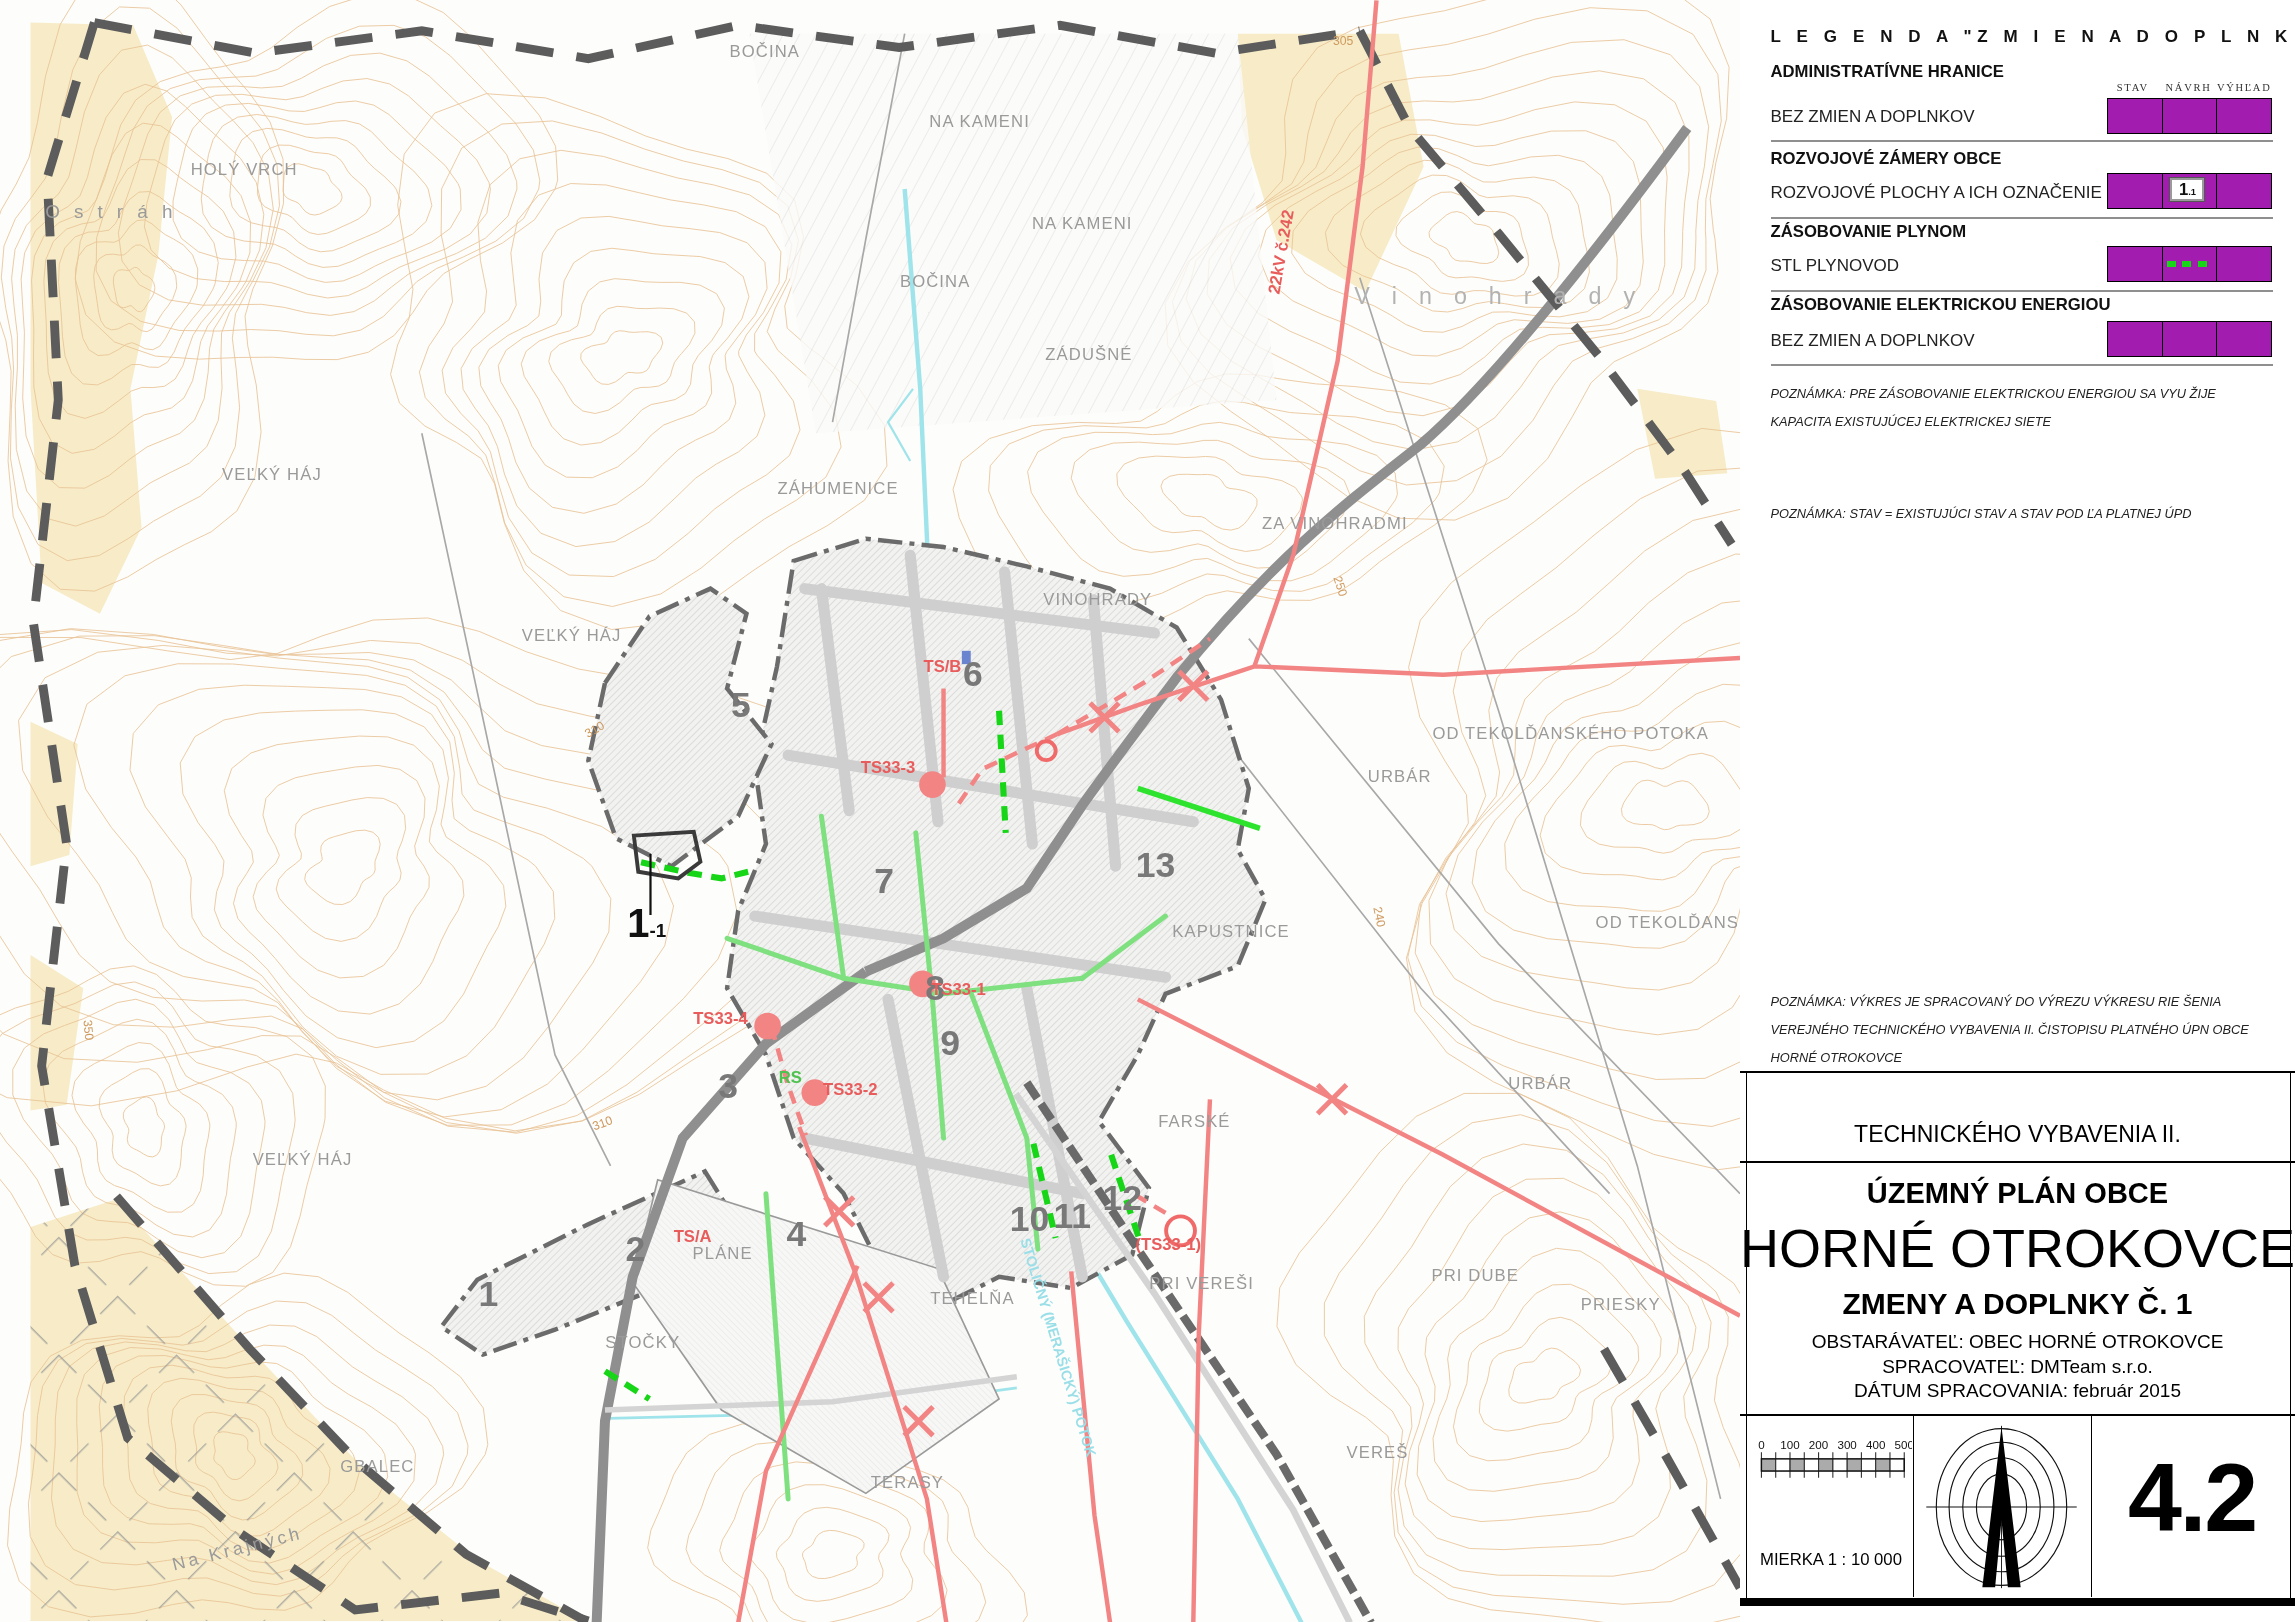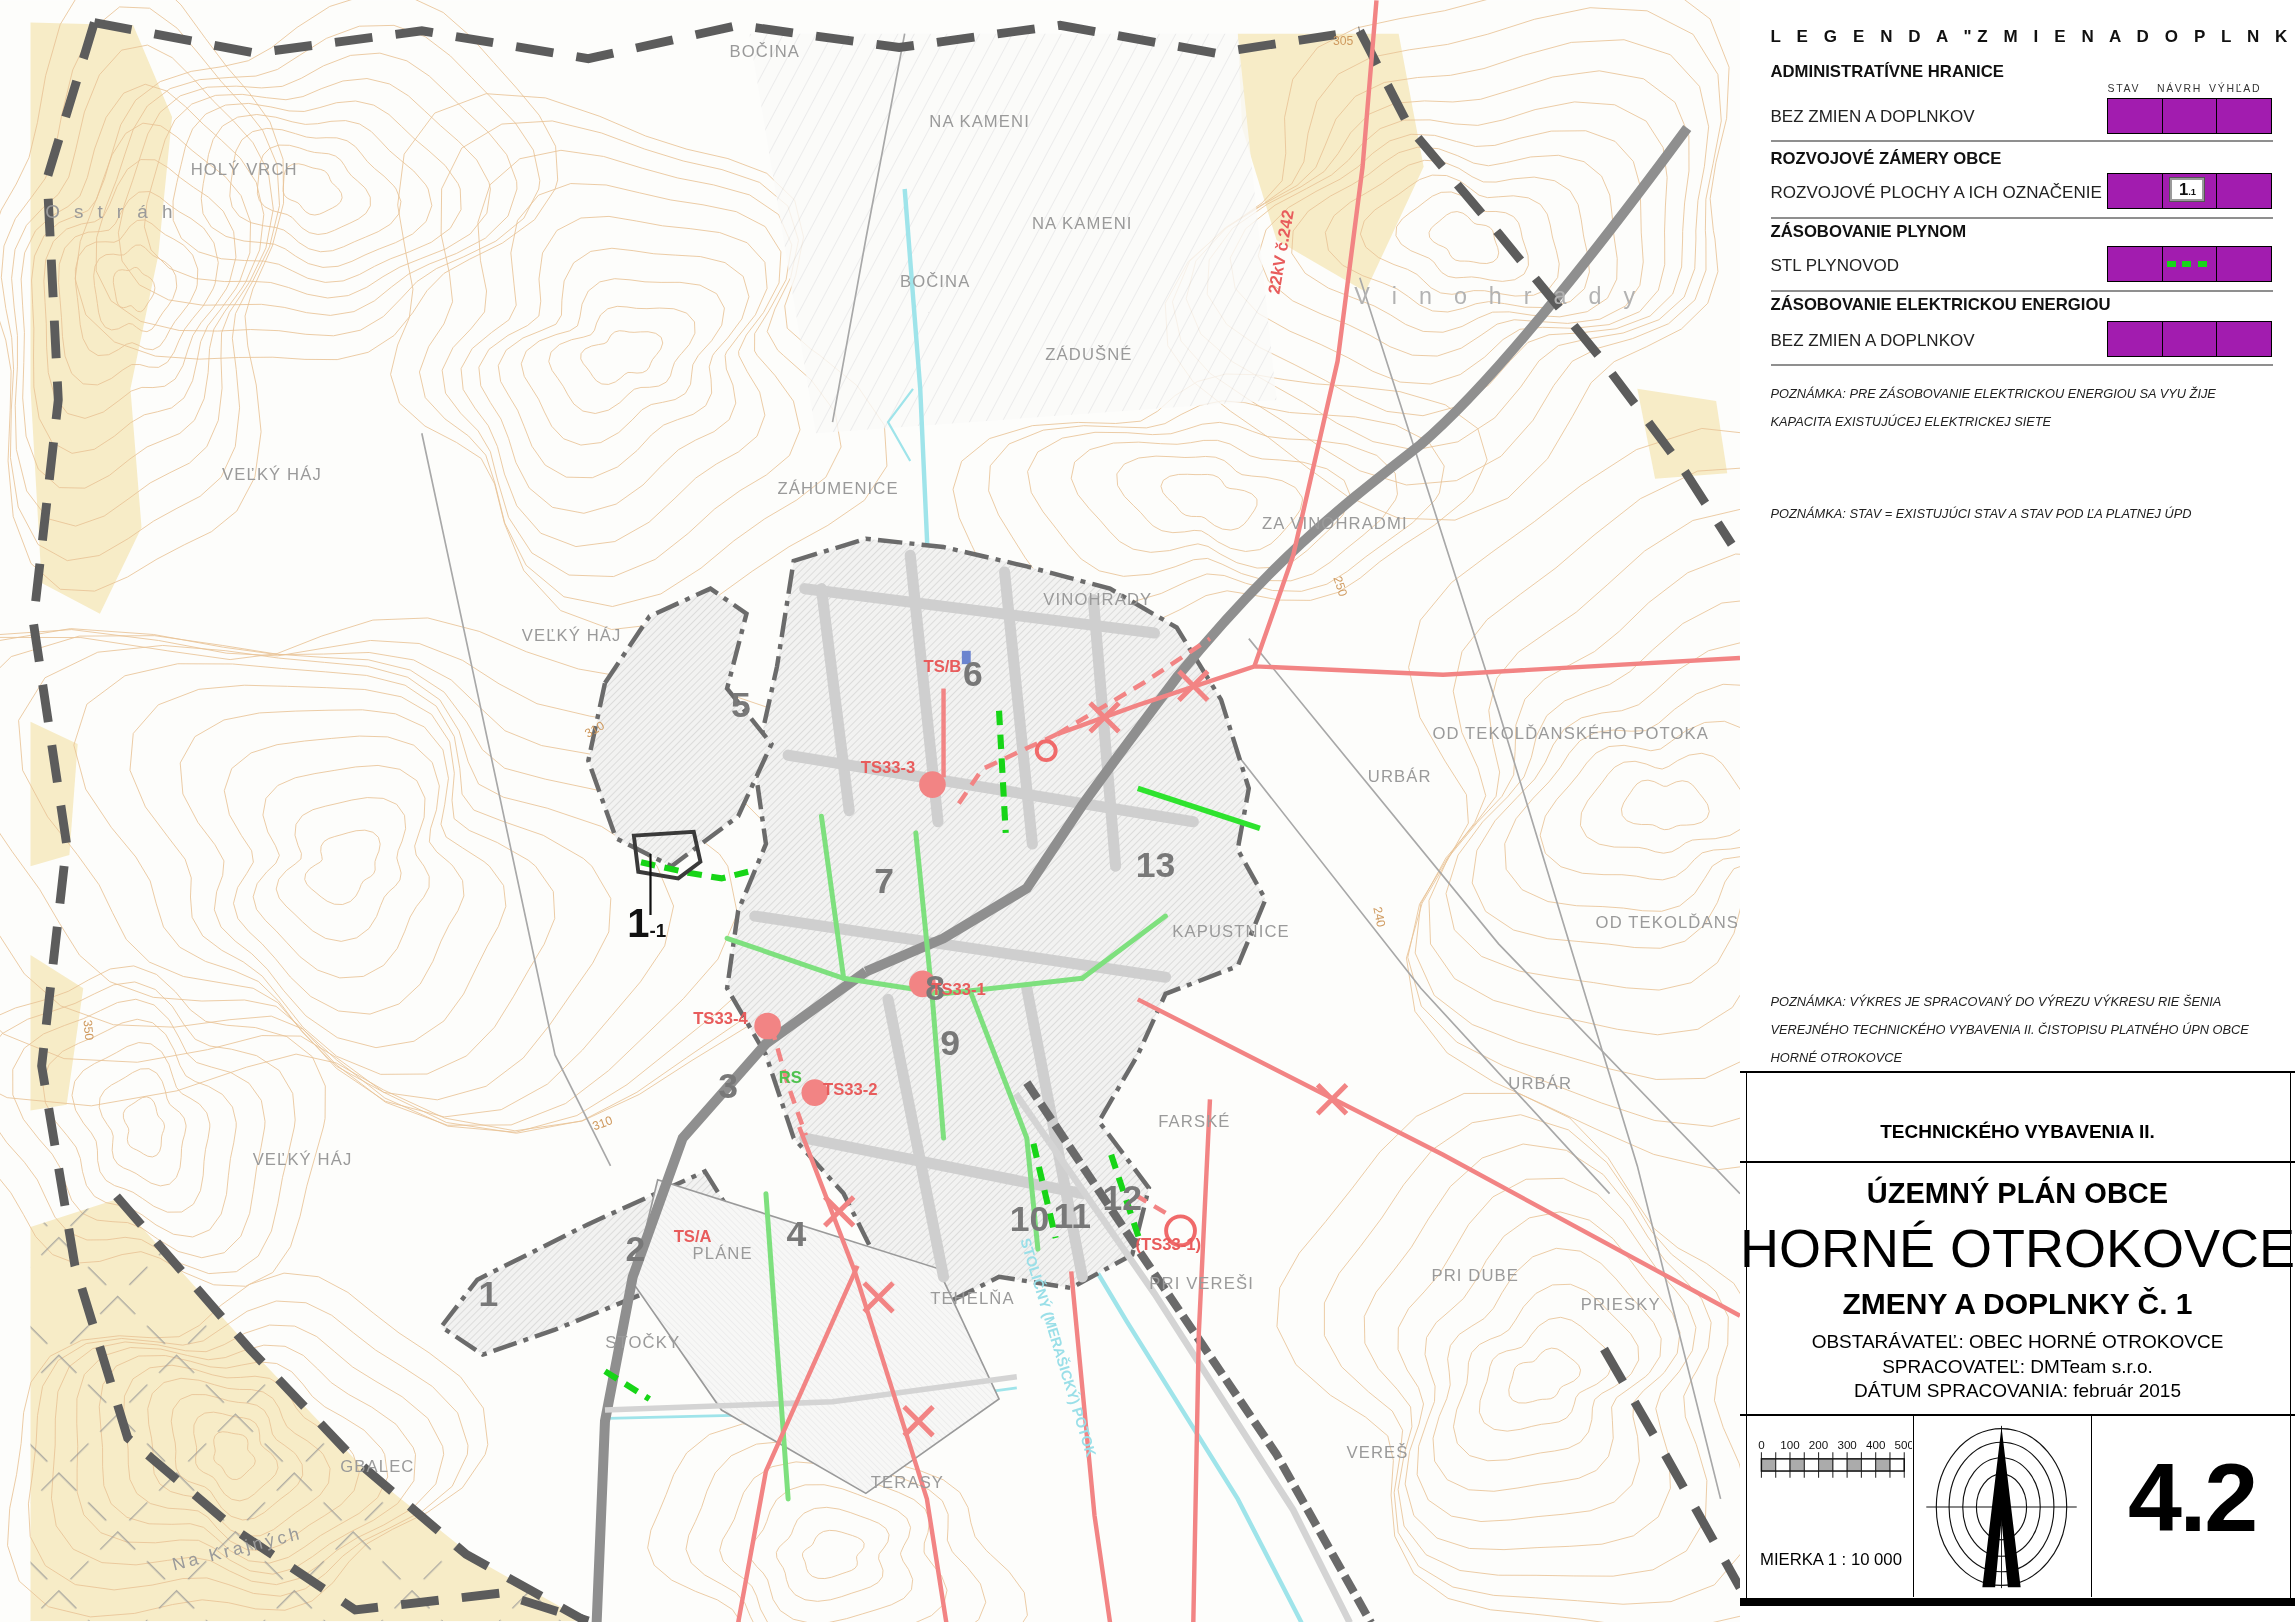--- a/index.html
+++ b/index.html
@@ -5,21 +5,21 @@
   html,body{margin:0;padding:0;background:#e8e8e8;}
   #page{position:relative;width:2295px;height:1623px;background:#ffffff;overflow:hidden;
         font-family:"Liberation Sans",sans-serif;}
   #mapsvg{position:absolute;left:0;top:0;}
   
   #panel{position:absolute;left:1740px;top:0;width:555px;height:1623px;background:#fff;}
   .abs{position:absolute;}
   .leg-title{left:30.5px;top:27px;font-size:17px;font-weight:bold;letter-spacing:5.6px;color:#111;white-space:nowrap;}
   .sec-head{left:30.5px;font-size:16.7px;font-weight:bold;color:#111;white-space:nowrap;}
   .row-label{left:30.5px;font-size:17px;color:#222;white-space:nowrap;}
-  .col-heads{right:32px;width:167px;display:flex;}
+  .col-heads{right:23px;width:167px;display:flex;font-family:Liberation Serif, serif;}
   .col-heads span{width:56px;text-align:center;font-size:10.5px;letter-spacing:1.7px;color:#333;}
   .boxes{right:23px;width:163px;height:34px;border:1.7px solid #000;display:flex;background:#a21caf;}
   .bcell{width:54px;height:100%;border-right:1.7px solid #000;position:relative;}
   .bcell:last-child{border-right:none;}
   .underline{left:30.5px;height:1.7px;background:#8f8f8f;width:502px;}
   .gasdash{position:absolute;left:4.4px;top:14.4px;width:46px;height:6.1px;
            background:repeating-linear-gradient(90deg,#17d517 0 9px,rgba(0,0,0,0) 9px 15.5px);}
   .areasym{position:absolute;left:7.8px;top:4.4px;width:34px;height:23px;background:#fff;
            border:2.2px solid #9a9a9a;outline:1.1px solid #555;box-sizing:border-box;
            font-size:16.7px;font-weight:bold;text-align:center;line-height:19px;color:#111;}
@@ -407,21 +407,21 @@
     <div class="abs underline" style="top:364px;"></div>
 
     <div class="abs note" style="top:380px;">POZNÁMKA: PRE ZÁSOBOVANIE ELEKTRICKOU ENERGIOU SA VYU ŽIJE KAPACITA EXISTUJÚCEJ ELEKTRICKEJ SIETE</div>
     <div class="abs note" style="top:455px;margin-top:45px;">POZNÁMKA: STAV = EXISTUJÚCI STAV A STAV POD ĽA PLATNEJ ÚPD</div>
     <div class="abs note" style="top:988px;width:511px;">POZNÁMKA: VÝKRES  JE SPRACOVANÝ DO VÝREZU VÝKRESU RIE ŠENIA VEREJNÉHO TECHNICKÉHO VYBAVENIA II.  ČISTOPISU PLATNÉHO ÚPN OBCE HORNÉ OTROKOVCE</div>
 
     <div class="abs tb-line" style="top:1071px;height:1.7px;"></div>
     <div class="abs tb-vline" style="left:5.6px;top:1071px;height:534px;"></div>
     <div class="abs tb-vline" style="left:550px;top:1071px;height:534px;"></div>
 
-    <div class="abs tb-text" style="top:1121px;font-size:19px;font-weight:bold;">TECHNICKÉHO VYBAVENIA II.</div>
+    <div class="abs tb-text" style="top:1121px;font-size:23px;font-weight:normal;">TECHNICKÉHO VYBAVENIA II.</div>
     <div class="abs tb-line" style="top:1161px;height:2.2px;"></div>
     <div class="abs tb-text" style="top:1217px;font-size:54px;font-weight:500;">HORNÉ OTROKOVCE</div>
     <div class="abs tb-text" style="top:1177px;font-size:29px;font-weight:bold;">ÚZEMNÝ PLÁN OBCE</div>
     <div class="abs tb-text" style="top:1287px;font-size:30px;font-weight:bold;">ZMENY A DOPLNKY Č. 1</div>
     <div class="abs tb-text tb-small" style="top:1331px;">OBSTARÁVATEĽ: OBEC HORNÉ OTROKOVCE</div>
     <div class="abs tb-text tb-small" style="top:1356px;">SPRACOVATEĽ: DMTeam s.r.o.</div>
     <div class="abs tb-text tb-small" style="top:1380px;">DÁTUM  SPRACOVANIA: február 2015</div>
     <div class="abs tb-line" style="top:1414px;height:1.7px;"></div>
 
     <div class="abs tb-vline" style="left:173px;top:1414px;height:183px;"></div>

